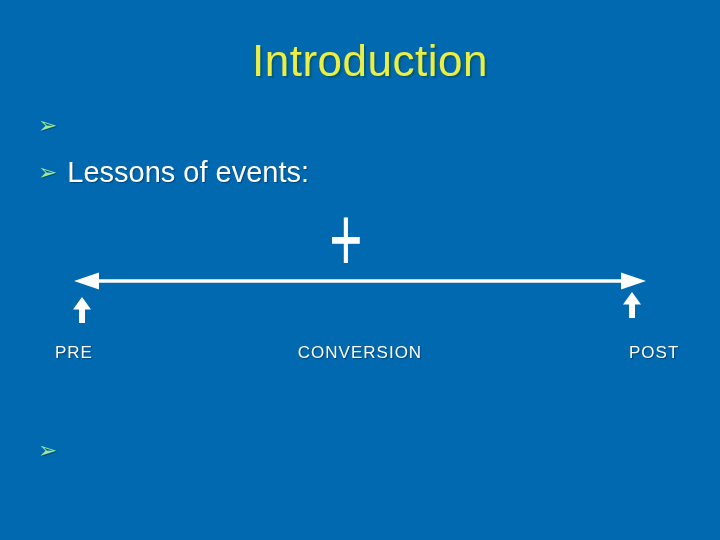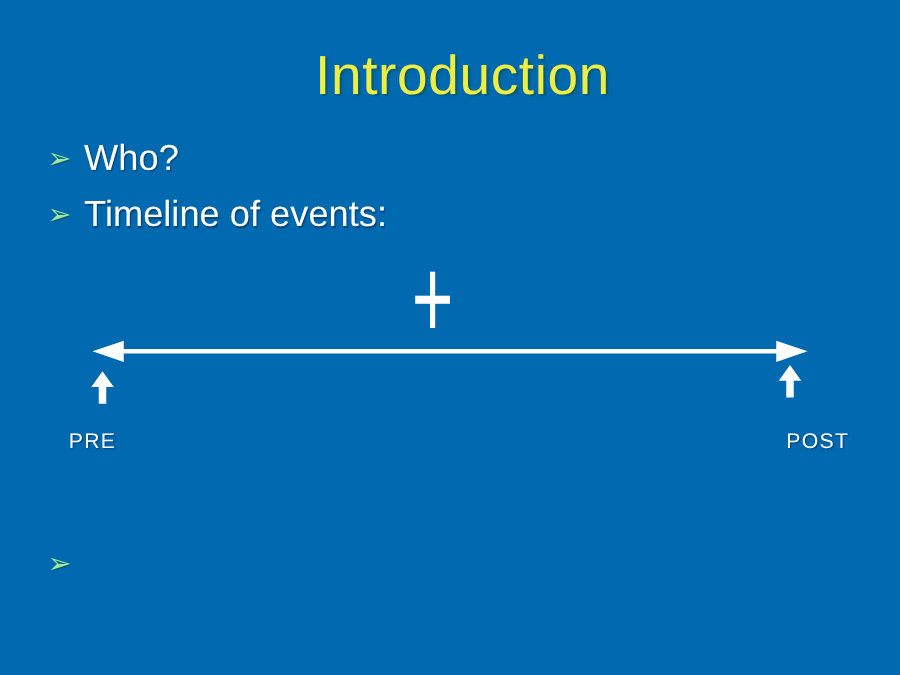--- a/index.html
+++ b/index.html
@@ -71,44 +71,44 @@
 </style>
 </head>
 <body>
 
 <div class="slide">
 
   <h1 class="title">Introduction</h1>
 
   <div class="bullet bullet-who">
     <span class="arrow-glyph">➢</span>
-    <span>Who?</span>
   </div>
 
   <div class="bullet bullet-timeline">
     <span class="arrow-glyph">➢</span>
-    <span>Timeline of events:</span>
+    <span>Lessons of events:</span>
   </div>
 
   <div class="plus">+</div>
 
   <svg class="h-arrow" width="576" height="24" viewBox="0 0 576 24">
     <line x1="22" y1="12" x2="554" y2="12" stroke="#FFFFFF" stroke-width="3.6"></line>
     <polygon points="2,12 27,3.5 27,20.5" fill="#FFFFFF"></polygon>
     <polygon points="574,12 549,3.5 549,20.5" fill="#FFFFFF"></polygon>
   </svg>
 
   <svg class="up-arrow-left" width="22" height="28" viewBox="0 0 22 28">
     <polygon points="11,1 2,13.5 8,13.5 8,27 14,27 14,13.5 20,13.5" fill="#FFFFFF"></polygon>
   </svg>
 
   <svg class="up-arrow-right" width="22" height="28" viewBox="0 0 22 28">
     <polygon points="11,1 2,13.5 8,13.5 8,27 14,27 14,13.5 20,13.5" fill="#FFFFFF"></polygon>
   </svg>
 
   <div class="tl-label label-pre">PRE</div>
+  <div class="tl-label label-conversion">CONVERSION</div>
   <div class="tl-label label-post">POST</div>
 
   <div class="bullet bullet-lessons">
     <span class="arrow-glyph">➢</span>
   </div>
 
 </div>
 
 </body></html>

